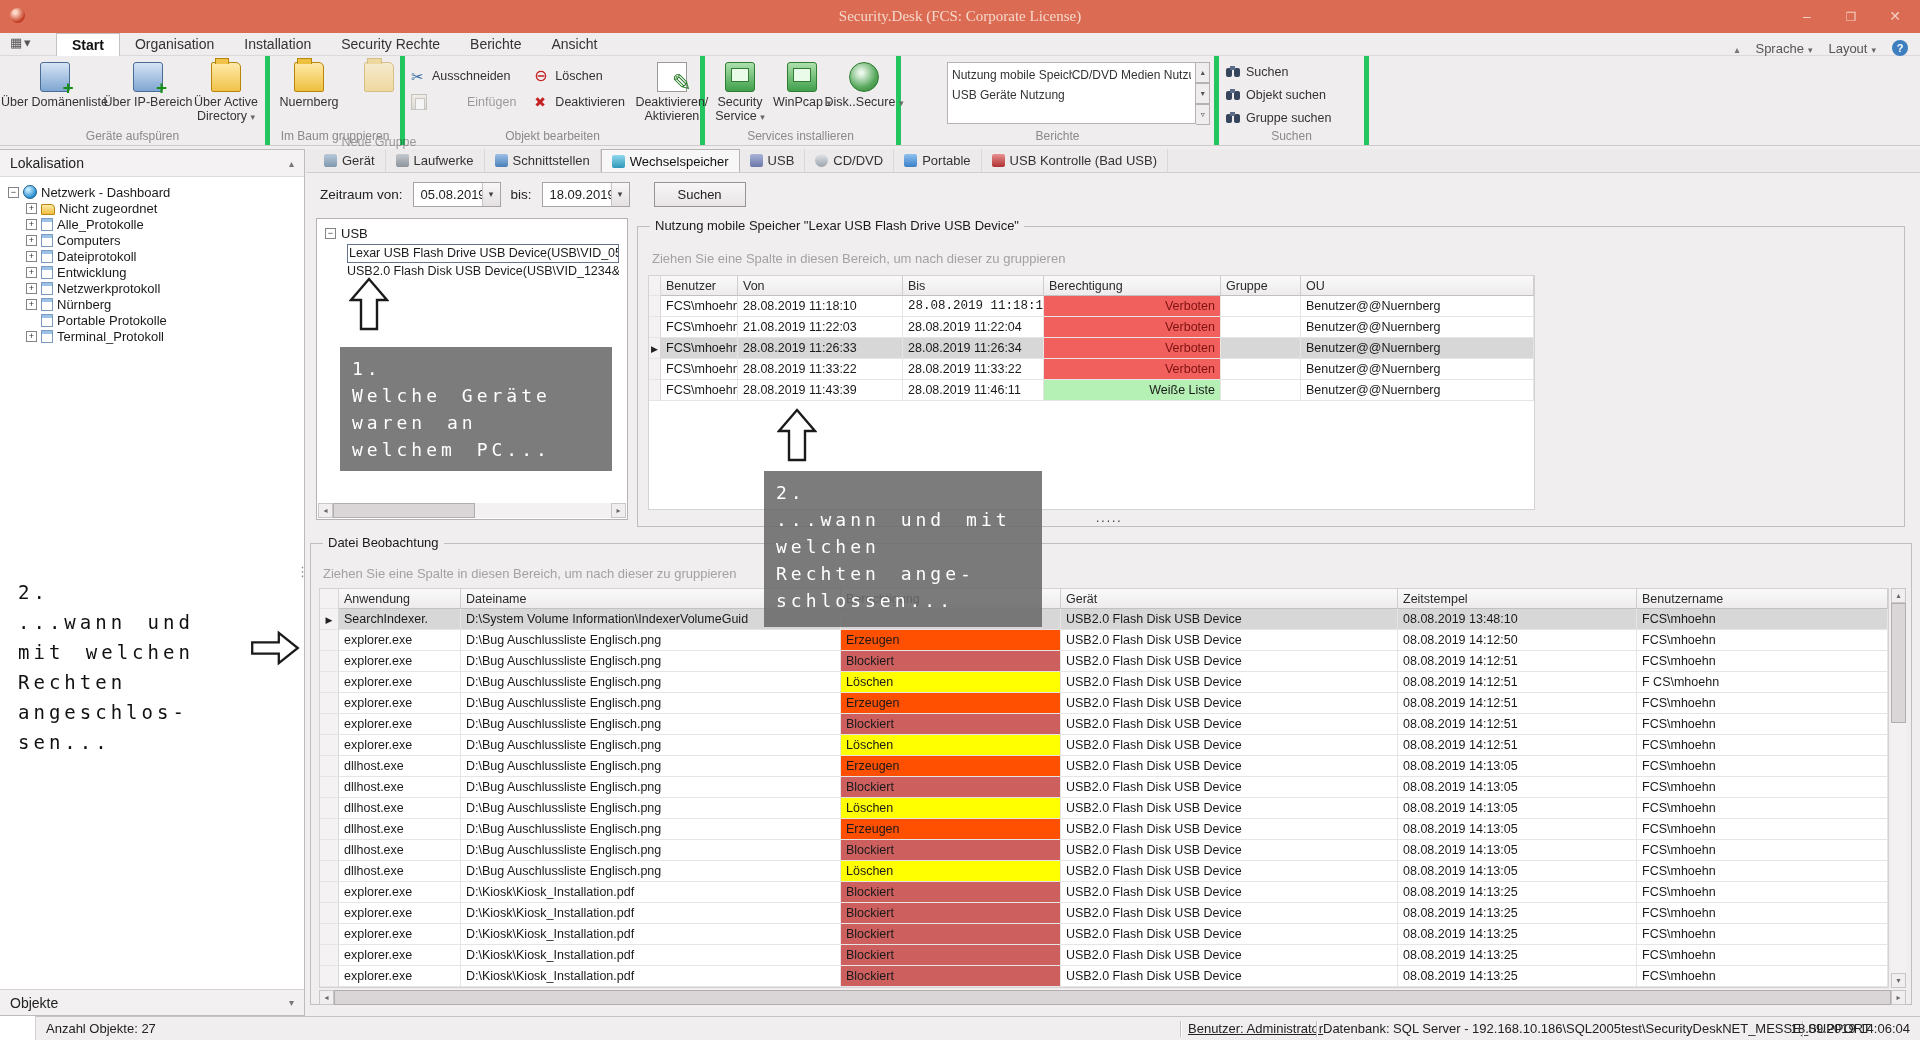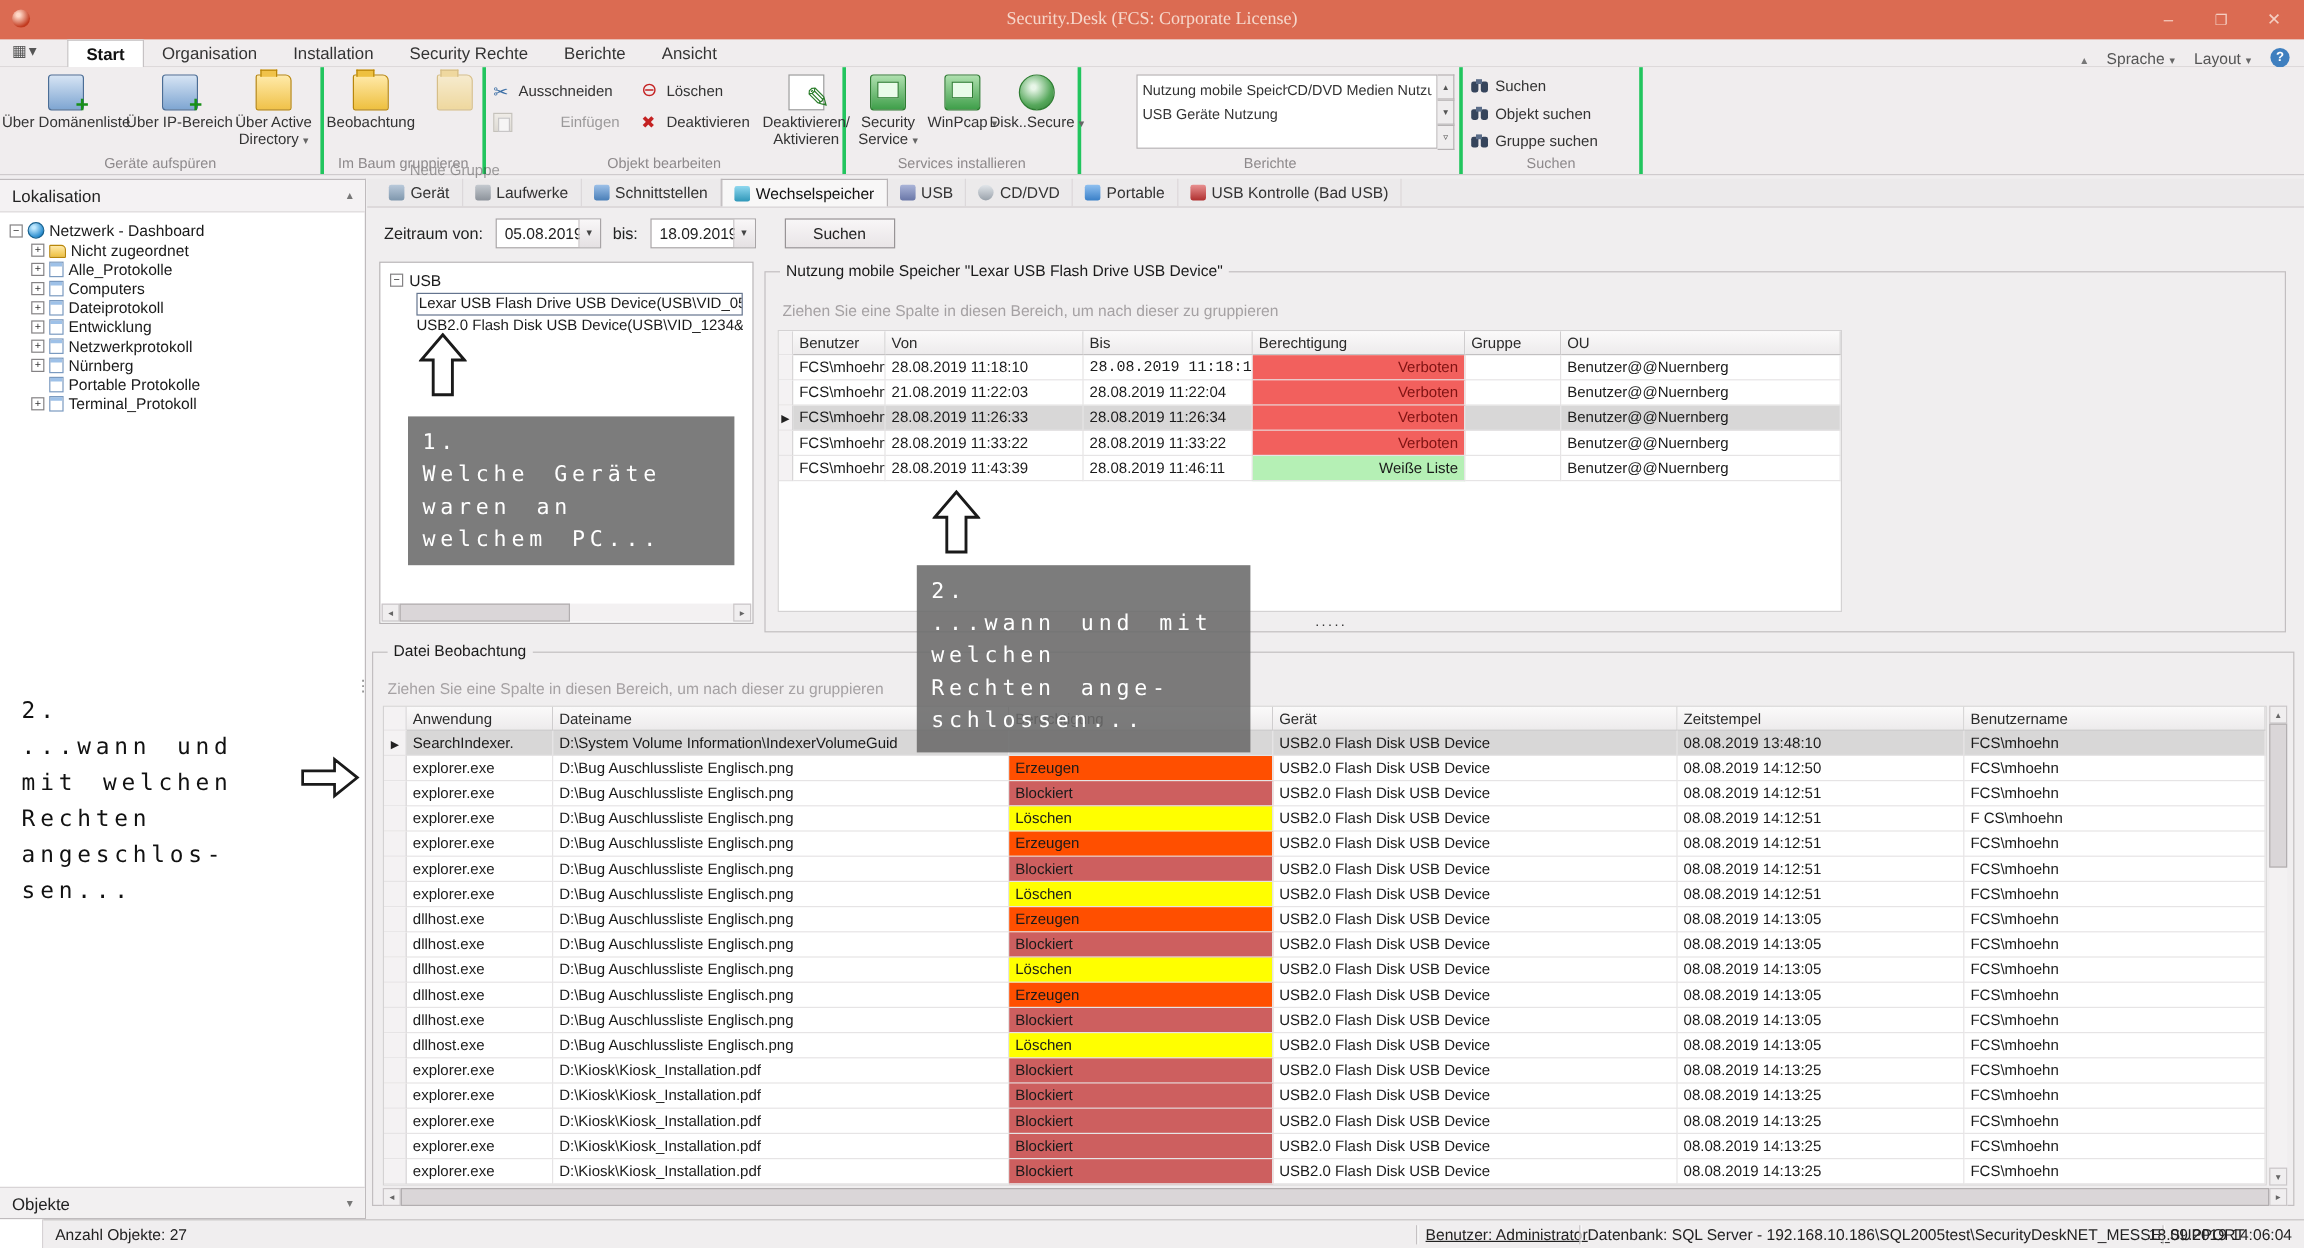--- a/index.html
+++ b/index.html
@@ -27,21 +27,21 @@
   .menu-right{position:absolute;right:12px;top:0;height:23px;display:flex;align-items:flex-end;gap:16px;color:#555;font-size:13px;}
   .collapse-chev::before{content:"▴";font-size:10px;color:#777;}
   .mr-item{display:flex;align-items:center;gap:4px;}
   .caret::before{content:"▾";font-size:9px;color:#666;}
   .help-ico{width:16px;height:16px;border-radius:50%;background:#3f7fbf;color:#fff;font-size:11px;font-weight:bold;
     text-align:center;line-height:16px;}
   .help-ico::before{content:"?";}
 
   
   .ribbon{position:absolute;left:0;top:56px;width:1920px;height:90px;background:#f0edee;border-bottom:1px solid #cfcbcd;display:flex;}
-  .rgroup{position:relative;height:100%;border-right:3px solid #22c55e;flex:none;}
+  .rgroup{position:relative;height:100%;border-right:5px solid #22c55e;flex:none;}
   .gcontent{display:flex;align-items:flex-start;gap:4px;padding:4px 6px 0 6px;height:72px;}
   .glabel{position:absolute;bottom:2px;left:0;right:0;text-align:center;color:#8d898b;font-size:12px;white-space:nowrap;}
   .rbtn{display:flex;flex-direction:column;align-items:center;padding:2px 4px;min-width:66px;}
   .ric{width:30px;height:30px;margin-bottom:3px;position:relative;flex:none;}
   .rlabel{font-size:12.5px;color:#333;line-height:14px;text-align:center;white-space:nowrap;}
   .scol{display:flex;flex-direction:column;gap:10px;padding-top:8px;}
   .sbtn{display:flex;align-items:center;gap:5px;font-size:12.5px;color:#333;white-space:nowrap;}
   .sic{width:16px;height:16px;position:relative;flex:none;}
   .disabled{opacity:.45;gap:40px;}
   
@@ -222,21 +222,21 @@
           <span class="rlabel"><span>Über Active</span><br><span>Directory</span> <span class="caret"></span></span>
         </div>
       </div>
       <div class="glabel">Geräte aufspüren</div>
     </div>
 
     <div class="rgroup" style="width:135px">
       <div class="gcontent">
         <div class="rbtn">
           <span class="ric ic-folder"></span>
-          <span class="rlabel">Beobachtung</span>
+          <span class="rlabel">Nuernberg</span>
         </div>
         <div class="rbtn disabled">
           <span class="ric ic-folder"></span>
           <span class="rlabel">Neue Gruppe</span>
         </div>
       </div>
       <div class="glabel">Im Baum gruppieren</div>
     </div>
 
     <div class="rgroup" style="width:300px">

